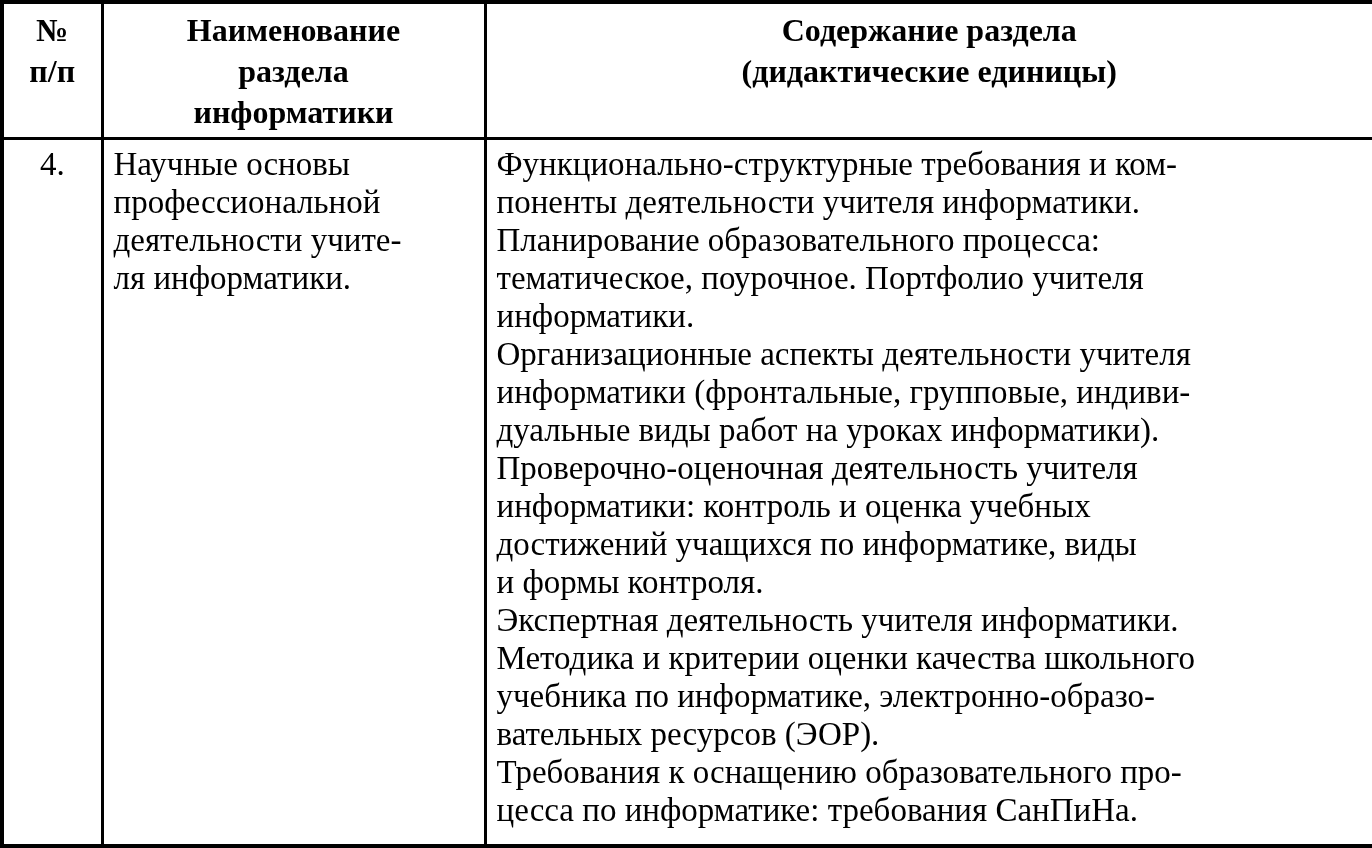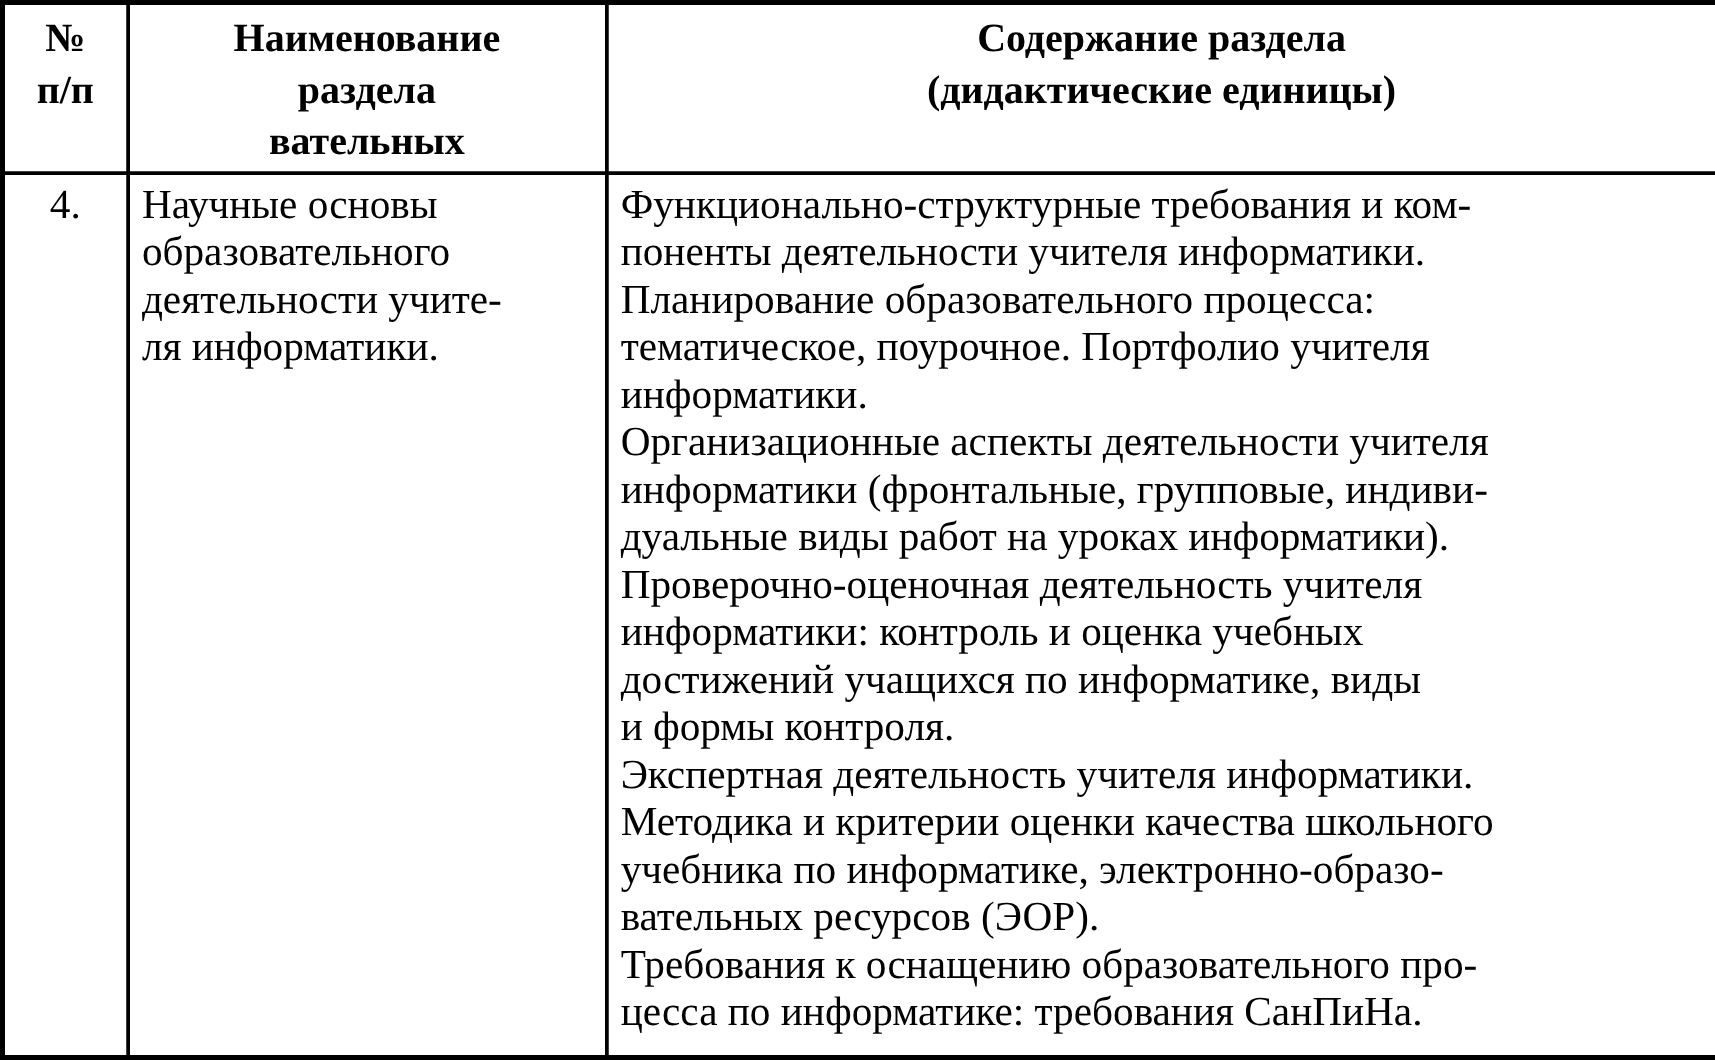--- a/index.html
+++ b/index.html
@@ -66,30 +66,30 @@
       <col class="c1">
       <col class="c2">
       <col class="c3">
     </colgroup>
     <thead>
       <tr>
         <th>№
 п/п</th>
         <th>Наименование
 раздела
-вательных</th>
+информатики</th>
         <th>Содержание раздела
 (дидактические единицы)</th>
       </tr>
     </thead>
     <tbody>
       <tr>
         <td class="num-cell">4.</td>
         <td>Научные основы
-образовательного
+профессиональной
 деятельности учите-
 ля информатики.</td>
         <td>Функционально-структурные требования и ком-
 поненты деятельности учителя информатики.
 Планирование образовательного процесса:
 тематическое, поурочное. Портфолио учителя
 информатики.
 Организационные аспекты деятельности учителя
 информатики (фронтальные, групповые, индиви-
 дуальные виды работ на уроках информатики).

